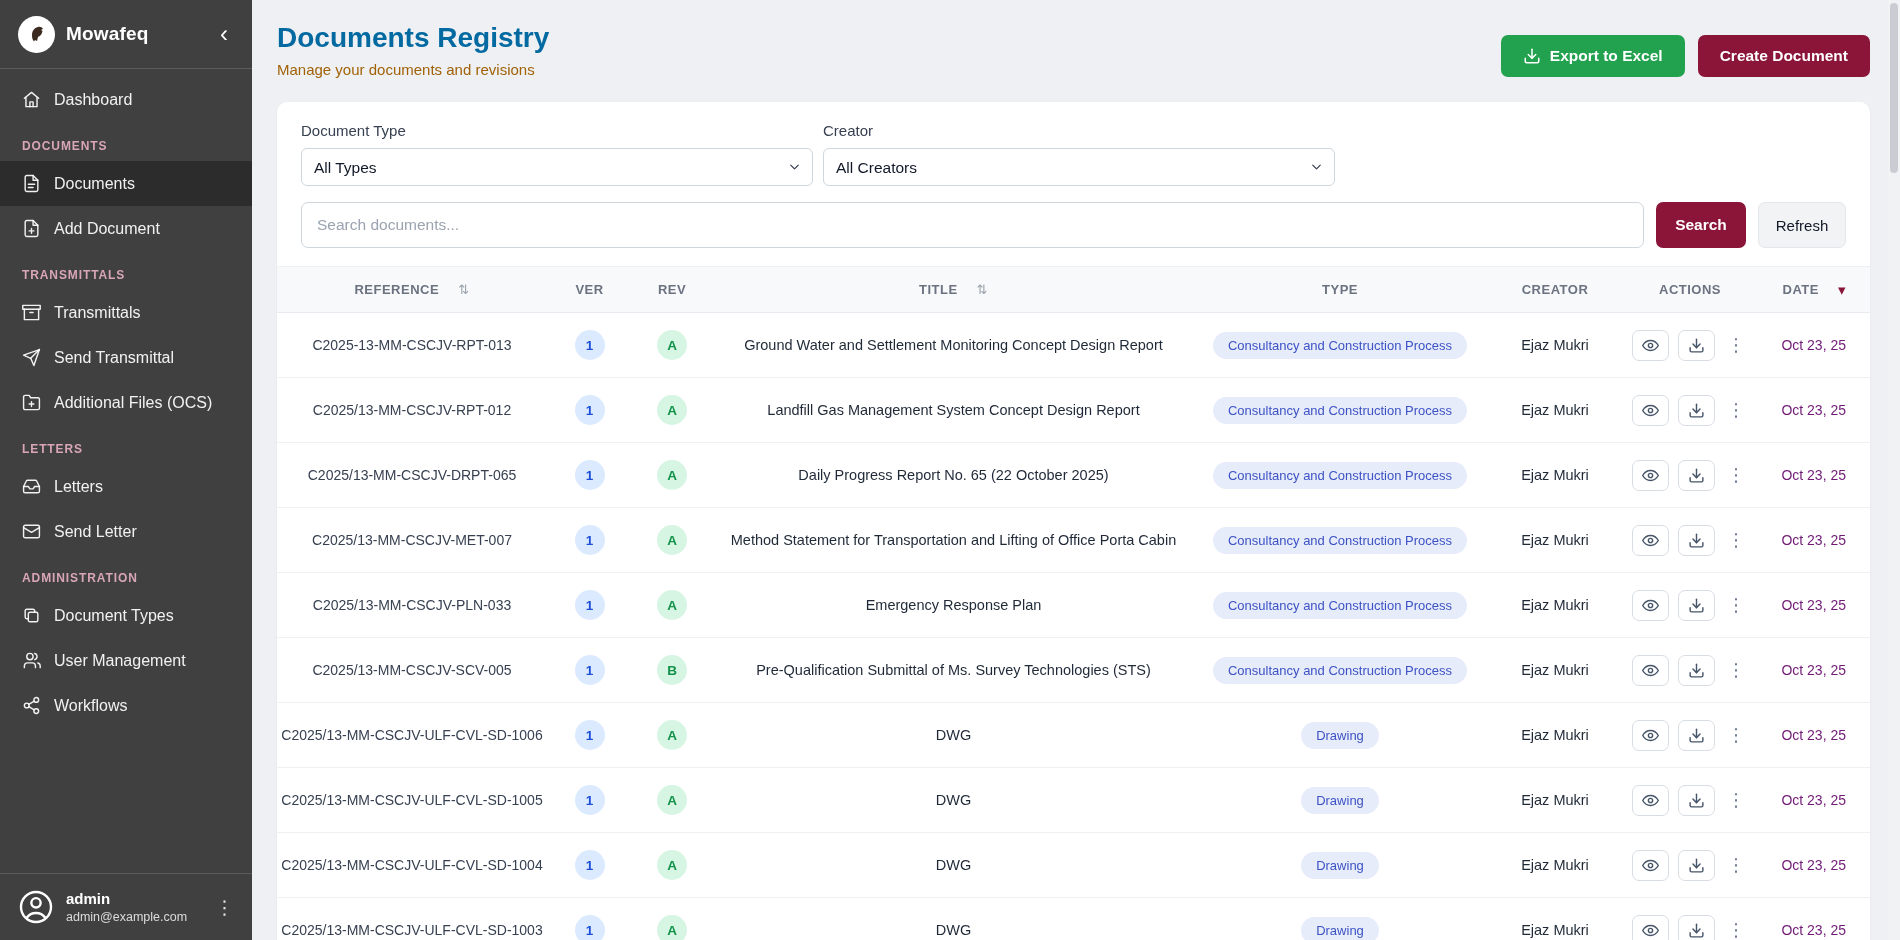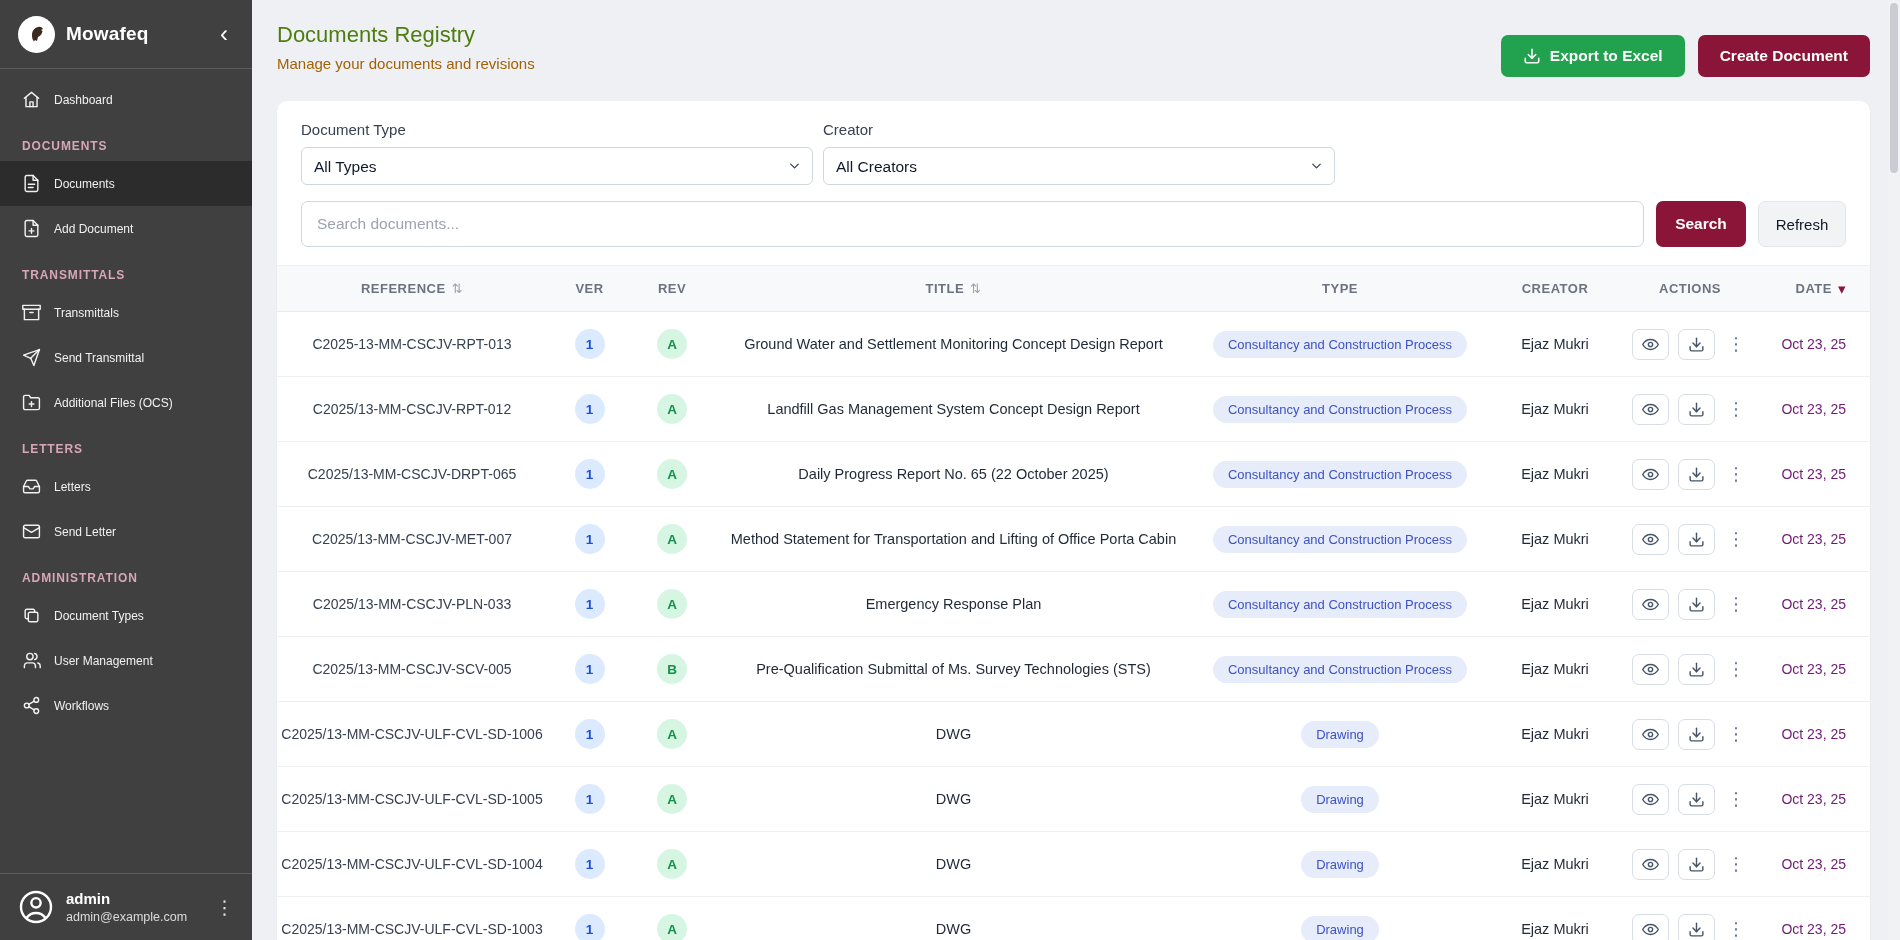--- a/index.html
+++ b/index.html
@@ -7,37 +7,37 @@
   body { font-family:"Liberation Sans", sans-serif; background:#eef0f4; color:#1f2937; }
 
   
   .sidebar { position:fixed; left:0; top:0; bottom:0; width:252px; background:#404040; color:#fff; z-index:5; }
   .sidebar-header { display:flex; align-items:center; gap:11px; height:69px; padding:0 18px; border-bottom:1px solid rgba(255,255,255,.14); }
   .logo-circle { width:37px; height:37px; border-radius:50%; background:#fff; display:flex; align-items:center; justify-content:center; flex:none; }
   .logo-circle svg { width:24px; height:24px; }
   .brand { font-size:19px; font-weight:700; letter-spacing:.2px; }
   .collapse-btn { margin-left:auto; background:none; border:none; color:#fff; font-size:24px; line-height:1; cursor:pointer; padding:2px 6px; }
   .nav { padding:8px 0 0; }
-  .nav-item { display:flex; align-items:center; gap:13px; padding:13px 22px; font-size:12px; color:rgba(255,255,255,.93); cursor:pointer; text-decoration:none; }
+  .nav-item { display:flex; align-items:center; gap:13px; padding:13px 22px; font-size:16px; color:rgba(255,255,255,.93); cursor:pointer; text-decoration:none; }
   .nav-item.active { background:rgba(0,0,0,.30); }
   .nav-icon { display:flex; flex:none; }
   .nav-icon svg { width:19px; height:19px; }
   .section-label { padding:17px 22px 8px; font-size:12px; font-weight:700; letter-spacing:.9px; color:#d9a6b6; }
   .sidebar-user { position:absolute; left:0; right:0; bottom:0; display:flex; align-items:center; gap:12px; padding:15px 18px; border-top:1px solid rgba(255,255,255,.14); }
   .avatar { width:36px; height:36px; color:#fff; flex:none; }
   .avatar svg { width:36px; height:36px; }
   .user-meta { display:flex; flex-direction:column; gap:3px; }
   .user-name { font-size:15px; font-weight:700; }
   .user-email { font-size:12.5px; color:rgba(255,255,255,.8); }
   .user-kebab { margin-left:auto; background:none; border:none; color:rgba(255,255,255,.85); font-size:19px; cursor:pointer; }
 
   
   .main { margin-left:252px; padding:22px 30px 0 25px; }
   .page-header { display:flex; justify-content:space-between; align-items:flex-start; margin-bottom:24px; }
-  .page-title { font-size:22px; font-weight:400; color:#4d7c0f; }
+  .page-title { font-size:28px; font-weight:700; color:#0369a1; }
   .page-subtitle { margin-top:7px; font-size:15px; color:#a16207; }
   .header-actions { display:flex; gap:13px; margin-top:13px; }
   .btn { height:42px; border:none; border-radius:7px; padding:0 22px; font-family:inherit; font-size:15.5px; font-weight:600; color:#fff; display:inline-flex; align-items:center; gap:9px; cursor:pointer; }
   .btn svg { width:18px; height:18px; }
   .btn-green { background:#22a14e; }
   .btn-maroon { background:#8a1538; }
 
   
   .panel { background:#fff; border-radius:10px; box-shadow:0 1px 2px rgba(16,24,40,.07); padding:20px 24px 0; }
   .filters { display:flex; gap:10px; margin-bottom:16px; }
@@ -50,21 +50,21 @@
   .search-row { display:flex; gap:12px; margin-bottom:18px; }
   .search-input { flex:1; height:46px; border:1px solid #cfd6dd; border-radius:7px; padding:16px 15px; font-family:inherit; font-size:15.5px; color:#111827; }
   .search-input::placeholder { color:#9aa3af; }
   .btn-search { width:90px; height:46px; border:none; border-radius:7px; background:#8a1538; color:#fff; font-family:inherit; font-size:15.5px; font-weight:600; cursor:pointer; }
   .btn-refresh { width:88px; height:46px; border:1px solid #e3e6ea; border-radius:7px; background:#f1f3f5; color:#111827; font-family:inherit; font-size:15px; cursor:pointer; }
 
   
   .table { margin:0 -24px; }
   .thead-row, .trow { display:grid; grid-template-columns:270px 85px 80px 1fr 290px 140px 130px 115px; align-items:center; }
   .thead-row { height:47px; background:#f8f9fb; border-top:1px solid #eef0f3; border-bottom:1px solid #e8ebef; font-size:13px; font-weight:700; letter-spacing:.5px; color:#6b7280; }
-  .th { display:flex; align-items:center; justify-content:center; gap:6px; }
+  .th { display:flex; align-items:center; justify-content:center; gap:19px; }
   .th.right { justify-content:flex-end; padding-right:24px; }
   .sort-icon { color:#9aa3ad; font-size:13px; font-weight:400; }
   .sort-icon.desc { color:#8a1538; font-size:15px; }
   .trow { height:65px; border-bottom:1px solid #eef0f3; background:#fff; }
   .cell { display:flex; align-items:center; justify-content:center; text-align:center; font-size:14.5px; color:#1f2937; }
   .cell.ref { font-size:14px; color:#374151; }
   .cell.date { justify-content:flex-end; padding-right:24px; font-size:14px; color:#701a75; }
   .num-badge { width:30px; height:30px; border-radius:50%; display:flex; align-items:center; justify-content:center; font-size:13.5px; font-weight:600; }
   .ver-badge { background:#dbeafe; color:#1d4ed8; }
   .rev-badge { background:#d7f5e3; color:#13924a; }

